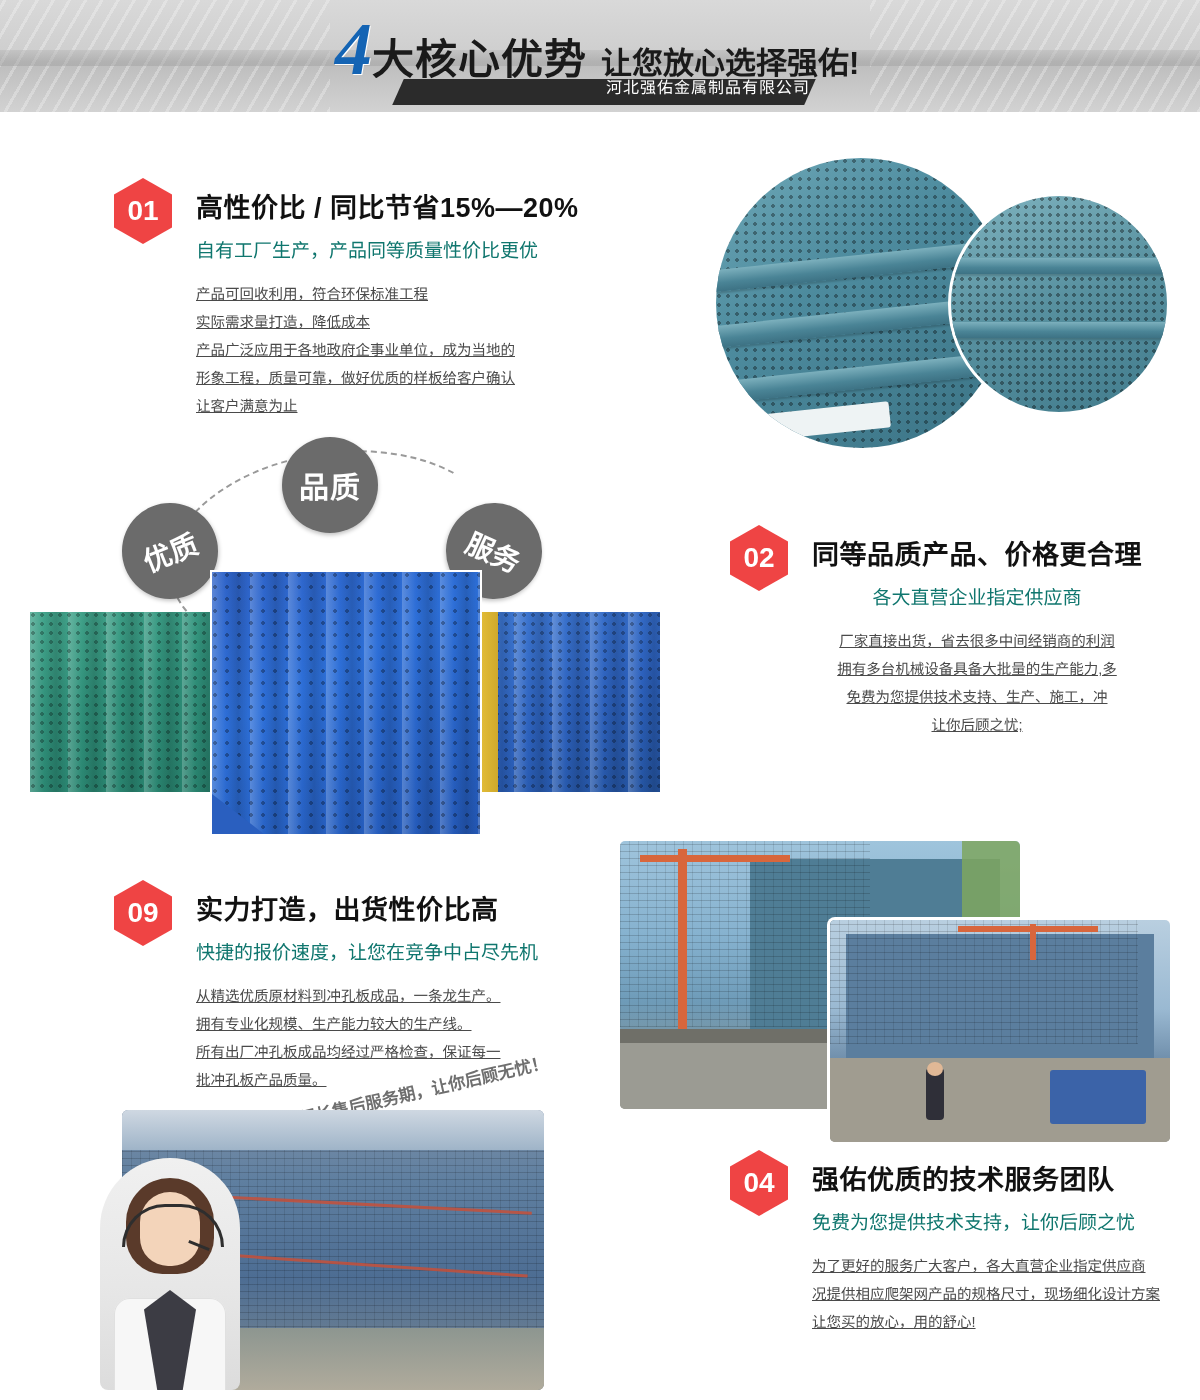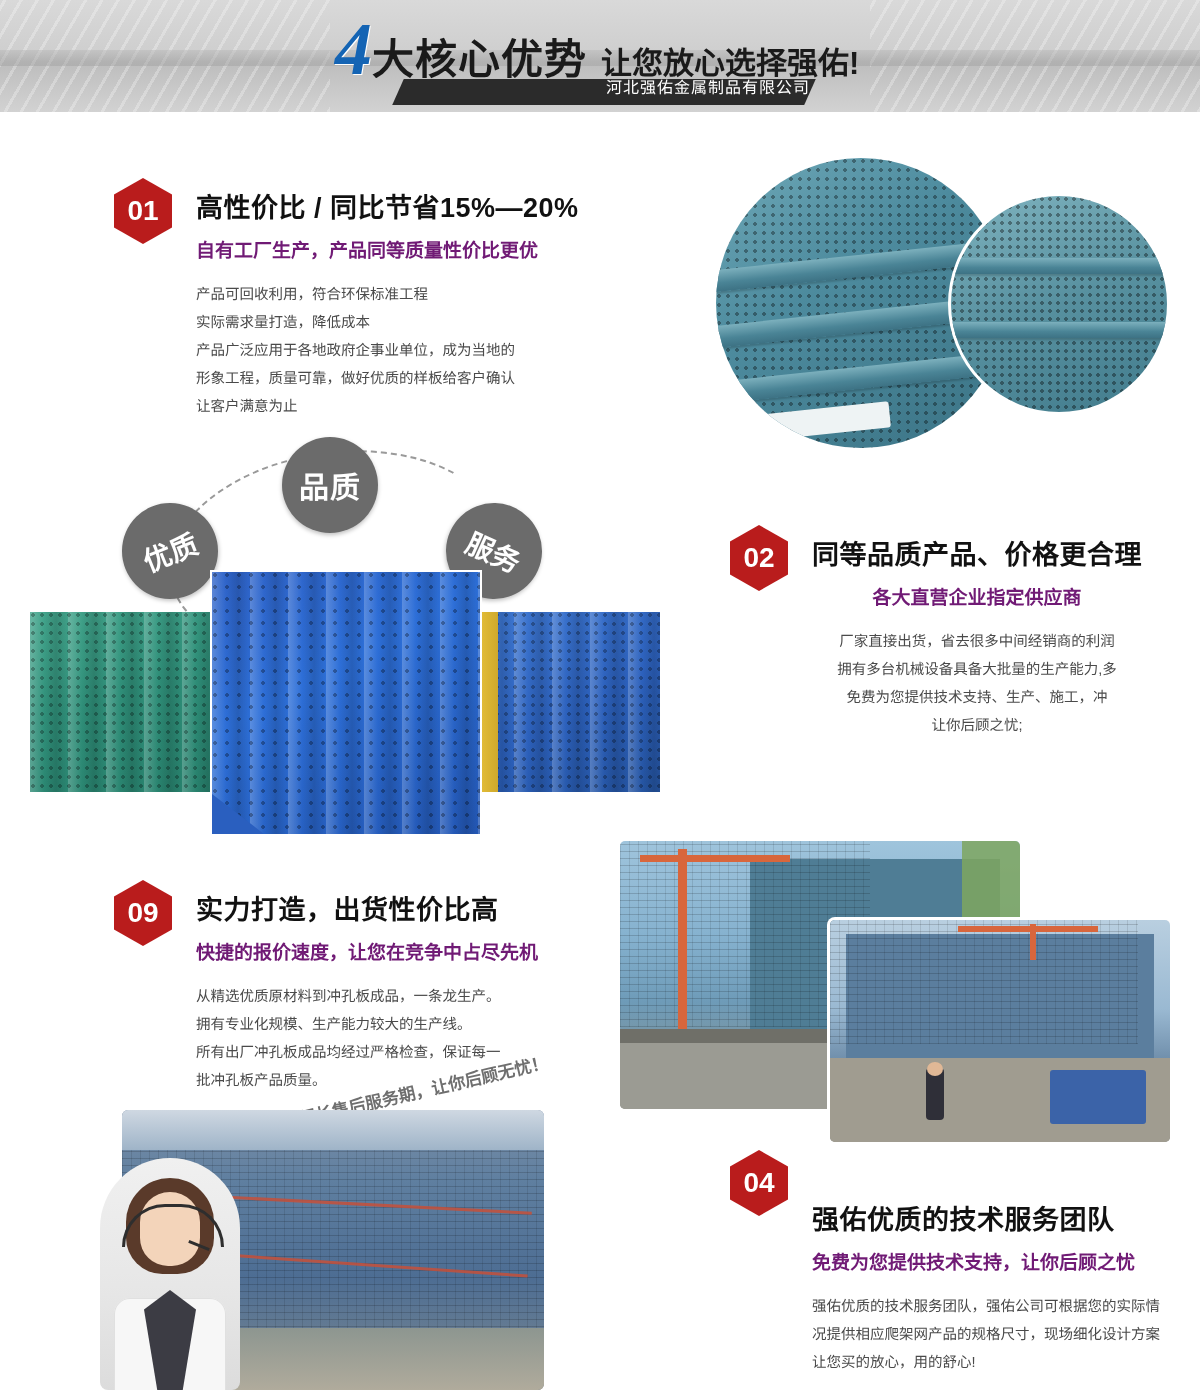--- a/index.html
+++ b/index.html
@@ -117,44 +117,44 @@
     position: absolute;
     width: 58px;
     height: 66px;
     color: #ffffff;
     font-size: 28px;
     font-weight: bold;
     font-family: "Liberation Sans", sans-serif;
     display: flex;
     align-items: center;
     justify-content: center;
-    background: #b91c1c;
+    background: #ef4444;
     clip-path: polygon(50% 0%, 100% 25%, 100% 75%, 50% 100%, 0% 75%, 0% 25%);
   }
   .h-title {
     font-size: 27px;
     font-weight: bold;
     color: #111111;
     letter-spacing: 0.5px;
     white-space: nowrap;
   }
   .h-sub {
     font-size: 19px;
-    font-weight: bold;
-    color: #701a75;
+    font-weight: normal;
+    color: #0f766e;
     margin-top: 10px;
     white-space: nowrap;
   }
   .body-text {
     font-size: 14.5px;
     color: #4a4a4a;
     line-height: 28px;
     margin-top: 18px;
   }
-  .body-text div { white-space: nowrap; }
+  .body-text div { white-space: nowrap; text-decoration: underline; }
 
   
   .photo {
     position: absolute;
     overflow: hidden;
     background: #88a;
   }
 
   
   .perf {
@@ -471,22 +471,22 @@
   <div class="op-hair"></div>
   <div class="op-face"></div>
   <div class="op-headset"></div>
   <div class="op-mic"></div>
   <div class="op-body"></div>
   <div class="op-suit"></div>
 </div>
 
 <div class="sec" style="left:730px; top:1150px;">
   <div class="hexnum" style="left:0; top:0;">04</div>
-  <div style="position:absolute; left:82px; top:8px;margin-top:40px;">
+  <div style="position:absolute; left:82px; top:8px;">
     <div class="h-title">强佑优质的技术服务团队</div>
     <div class="h-sub">免费为您提供技术支持，让你后顾之忧</div>
     <div class="body-text">
-      <div>强佑优质的技术服务团队，强佑公司可根据您的实际情</div>
+      <div>为了更好的服务广大客户，各大直营企业指定供应商</div>
       <div>况提供相应爬架网产品的规格尺寸，现场细化设计方案</div>
       <div>让您买的放心，用的舒心!</div>
     </div>
   </div>
 </div>
 
 </body></html>

